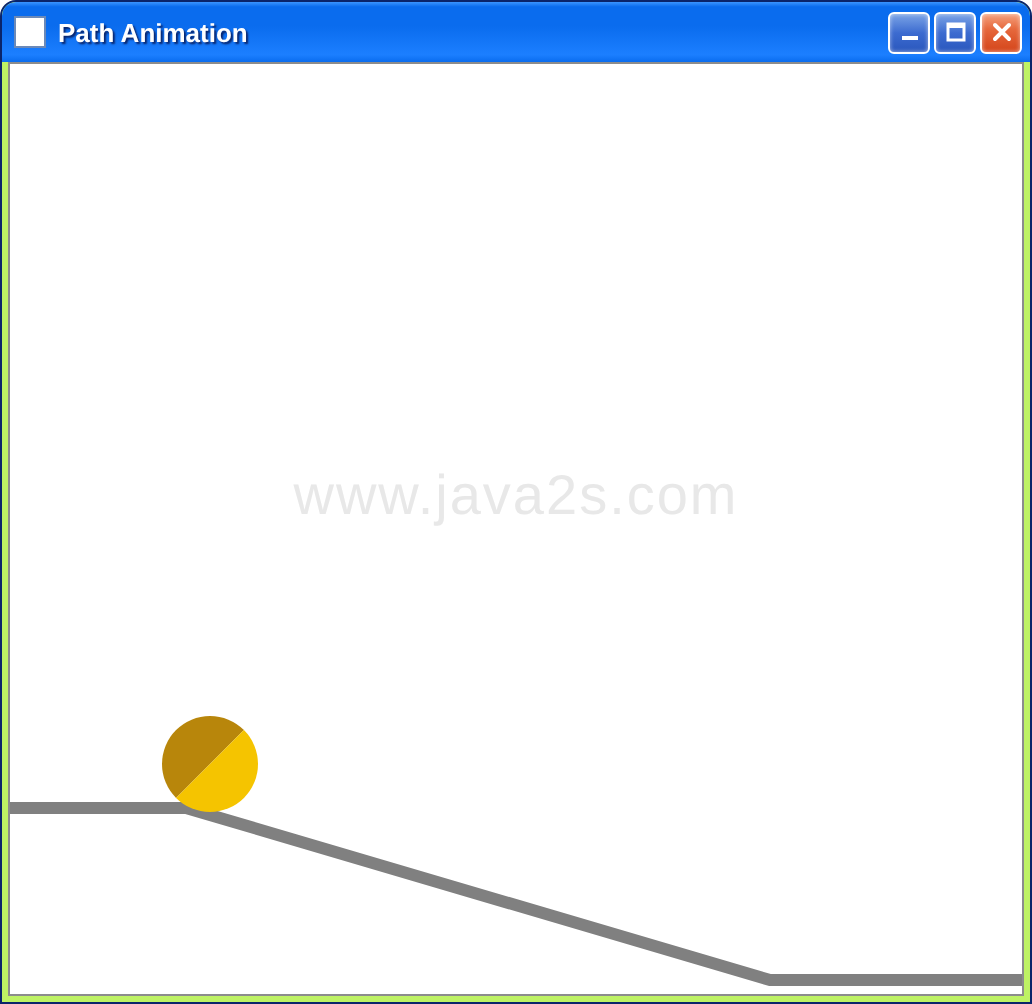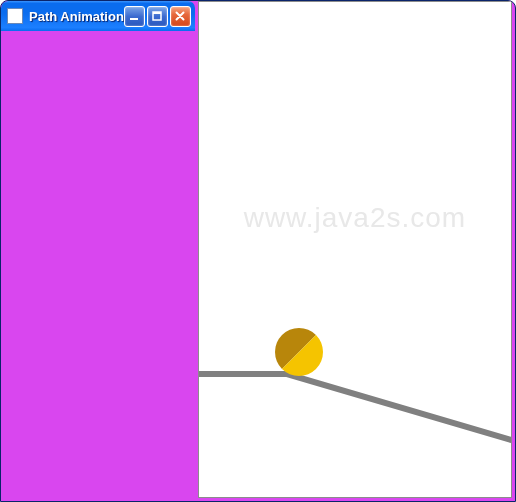--- a/index.html
+++ b/index.html
@@ -6,26 +6,26 @@
     body {
       width: 516px;
       height: 502px;
       overflow: hidden;
       font-family: "Trebuchet MS", Tahoma, sans-serif;
       background: #ffffff;
     }
     .window {
       width: 516px;
       height: 502px;
-      background: #d946ef;
+      background: #bef264;
       border: 1px solid #0a246a;
       border-radius: 8px 8px 0 0;
       overflow: hidden;
       display: flex;
-      flex-direction: row;
+      flex-direction: column;
     }
     .titlebar {
       height: 30px;
       background: linear-gradient(to bottom,
         #3a95ff 0%,
         #0a6cee 8%,
         #0a6cee 40%,
         #1c7fff 88%,
         #0a6cee 100%);
       display: flex;

